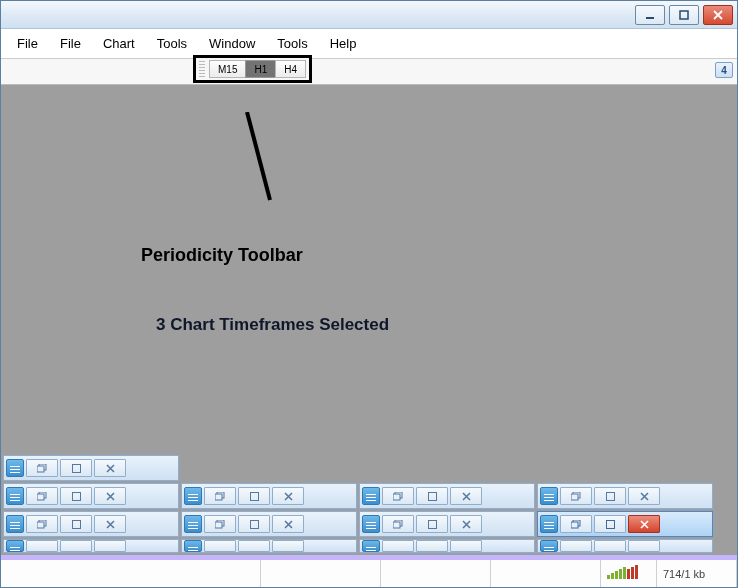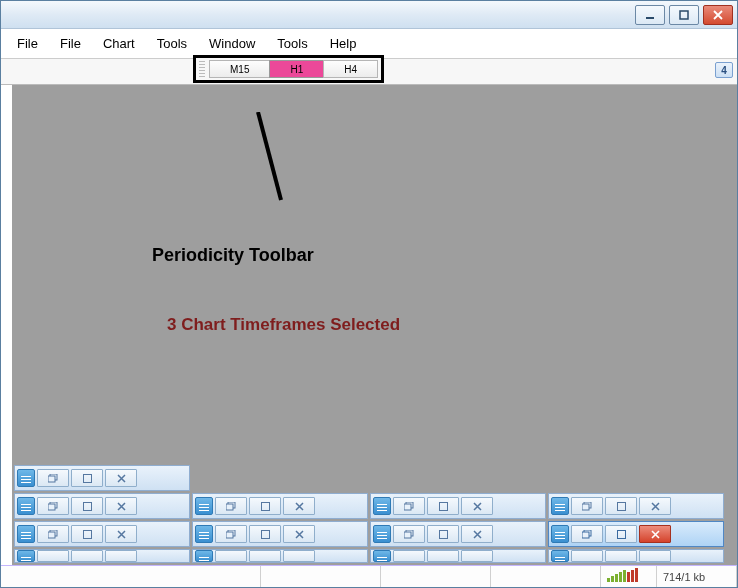--- a/index.html
+++ b/index.html
@@ -64,56 +64,55 @@
   width: 6px; height: 16px;
   background: repeating-linear-gradient(to bottom, #bbb 0 1px, transparent 1px 3px);
   margin-right: 4px;
 }
 .tf-btn {
   min-width: 28px; height: 18px;
   border: 1px solid #b5b5b5;
   background: linear-gradient(to bottom,#fdfdfd,#ececec);
   font-size: 10px;
   display: flex; align-items: center; justify-content: center;
-  padding: 0 20px;
+  padding: 0 8px;
 }
 .tf-btn + .tf-btn { margin-left: -1px; }
-.tf-btn.active { background:#ec4899; border-color:#999; }
+.tf-btn.active { background:#737373; border-color:#999; }
 
 .corner-badge {
   position: absolute; right: 4px; top: 3px;
   width: 18px; height: 16px;
   border: 1px solid #7aa0d0;
   background: linear-gradient(to bottom,#eaf2fb,#cde0f4);
   font-size: 10px; color:#2a4f80; font-weight:bold;
   display:flex; align-items:center; justify-content:center;
   border-radius:2px;
 }
 
 
 .workspace {
   flex: 1;
   background: #9e9e9e;
   position: relative;
   overflow: hidden;
-  margin-left: 11px;
 }
 .callout-line {
   position: absolute;
   left: 231px; top: 27px;
   width: 60px; height: 90px;
   pointer-events: none;
 }
 .annot1 {
   position: absolute; left: 140px; top: 160px;
   font-weight: bold; font-size: 18px; color:#000;
 }
 .annot2 {
   position: absolute; left: 155px; top: 230px;
-  font-weight: bold; font-size: 17px; color:#7f1d1d;
+  font-weight: bold; font-size: 17px; color:#0f172a;
 }
 
 
 .mdi-area {
   position: absolute; left: 0; bottom: 0; right: 0;
   padding: 2px;
 }
 .mdi-row { display: flex; gap: 2px; margin-top: 2px; }
 .mini {
   width: 176px; height: 26px;
@@ -148,22 +147,22 @@
   background: linear-gradient(to bottom,#ec8d7d,#d4432c);
   border-color:#a5311f;
 }
 .mini .btn svg { display:block; }
 .mini.active { background: linear-gradient(to bottom,#d9ebfc,#aed3f5); border-color:#4f87c5;}
 .mini.cut { height: 14px; }
 .mini.cut .icon, .mini.cut .btn { height: 12px; }
 
 
 .statusbar {
-  height: 22px;
-  border-top: 1px solid #c4b5fd;
+  height: 32px;
+  border-top: 5px solid #c4b5fd;
   background: #fdfdfd;
   display: flex; align-items: stretch;
   font-size: 11px; color:#444;justify-content:flex-end;
 }
 .sb-cell {
   border-right: 1px solid #d0d0d0;
   display:flex; align-items:center;
   padding: 0 6px;
 }
 .sb-cell.flex { flex:1; }

